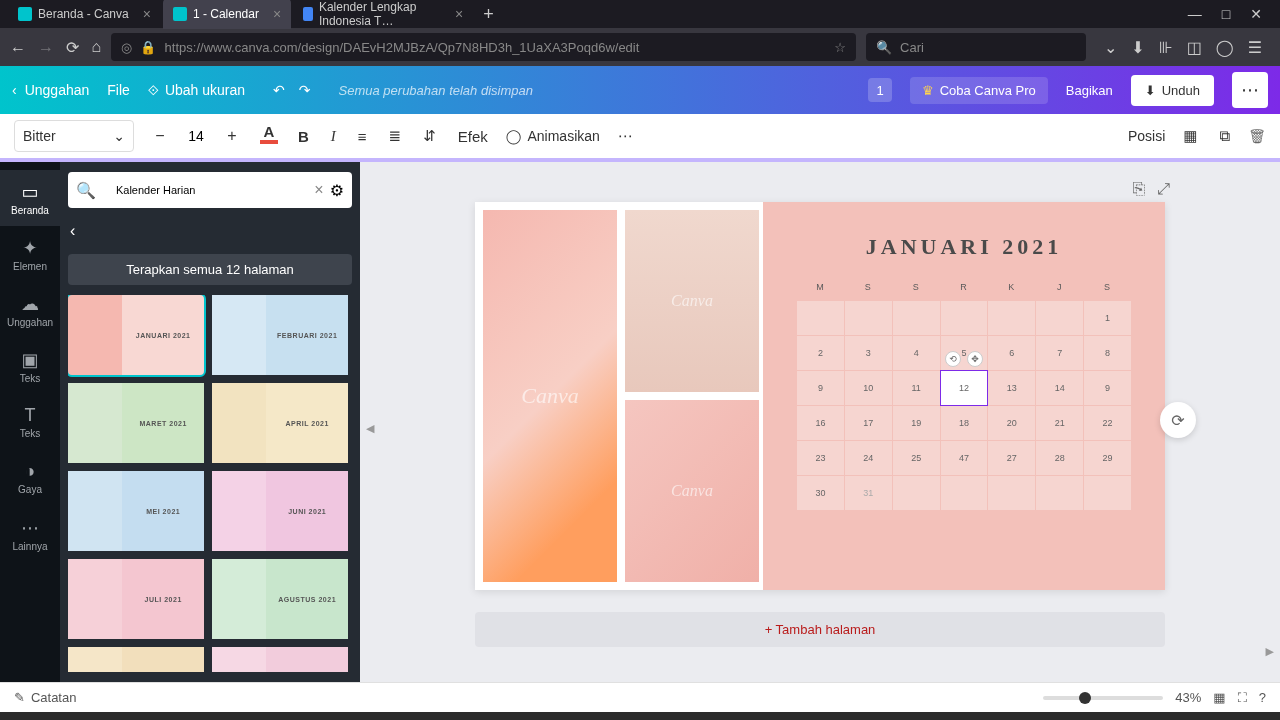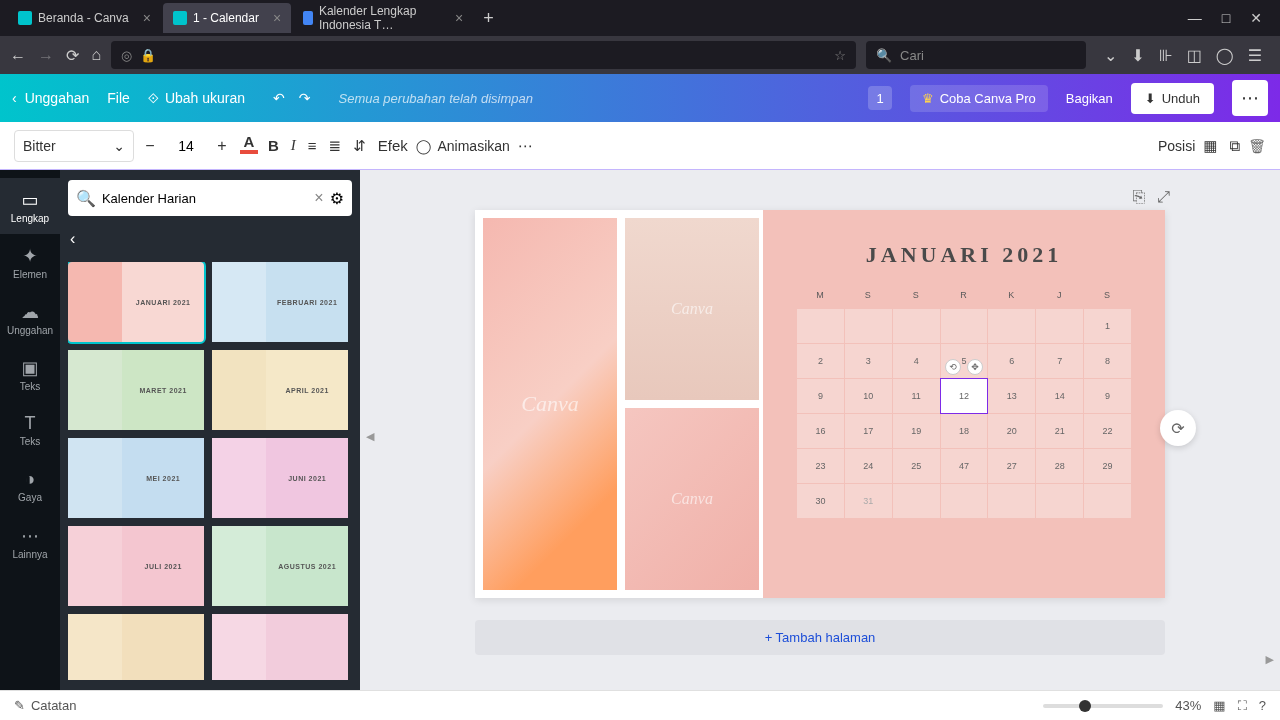--- a/index.html
+++ b/index.html
@@ -1,19 +1,19 @@
 <!DOCTYPE html>
 <html><head>
 <meta charset="utf-8">
 <style>
 * { margin: 0; padding: 0; box-sizing: border-box; font-family: -apple-system, BlinkMacSystemFont, "Segoe UI", sans-serif; }
 body { width: 1280px; height: 720px; overflow: hidden; background: #2b2b2b; }
 
 
-.browser-tabs { height: 36px; background: #1c1b22; display: flex; align-items: center; padding: 0 8px; }
+.browser-tabs { height: 28px; background: #1c1b22; display: flex; align-items: center; padding: 0 8px; }
 .tab { height: 30px; display: flex; align-items: center; padding: 0 10px; border-radius: 4px 4px 0 0; margin-right: 2px; font-size: 12px; color: #ccc; max-width: 180px; gap: 6px; }
 .tab.active { background: #42414d; color: #fff; }
 .tab .favicon { width: 14px; height: 14px; border-radius: 2px; background: #00c4cc; display: inline-block; }
 .tab .close { margin-left: 8px; color: #888; font-size: 14px; cursor: pointer; }
 .newtab { color: #ccc; font-size: 18px; padding: 0 8px; cursor: pointer; }
 .window-controls { margin-left: auto; display: flex; gap: 20px; color: #ccc; font-size: 14px; padding-right: 10px; }
 .window-controls span { cursor: pointer; }
 
 .browser-toolbar { height: 38px; background: #38373f; display: flex; align-items: center; padding: 0 10px; gap: 10px; }
 .nav-btns { display: flex; gap: 12px; color: #ccc; }
@@ -34,21 +34,21 @@
 .canva-header .saved { color: rgba(255,255,255,0.7); font-style: italic; margin-left: 10px; font-size: 13px; }
 .canva-header .spacer { flex: 1; }
 .canva-header .page-num { background: rgba(255,255,255,0.2); width: 24px; height: 24px; border-radius: 4px; display: flex; align-items: center; justify-content: center; font-size: 13px; }
 .canva-header .pro-btn { background: rgba(255,255,255,0.15); padding: 6px 12px; border-radius: 4px; display: flex; align-items: center; gap: 6px; cursor: pointer; font-size: 13px; }
 .canva-header .crown { color: #ffd34e; }
 .canva-header .share-btn { cursor: pointer; font-size: 13px; }
 .canva-header .download-btn { background: #fff; color: #333; padding: 8px 14px; border-radius: 4px; display: flex; align-items: center; gap: 6px; cursor: pointer; font-size: 13px; font-weight: 500; }
 .canva-header .more-btn { background: #fff; color: #333; width: 36px; height: 36px; border-radius: 4px; display: flex; align-items: center; justify-content: center; cursor: pointer; font-size: 18px; }
 
 
-.editor-toolbar { height: 48px; background: #fff; border-bottom: 1px solid #c4b5fd; display: flex; align-items: center; padding: 0 14px; gap: 4px; font-size: 14px; color: #333; }
+.editor-toolbar { height: 48px; background: #fff; border-bottom: 4px solid #c4b5fd; display: flex; align-items: center; padding: 0 14px; gap: 14px; font-size: 14px; color: #333; }
 .font-select { width: 120px; height: 32px; border: 1px solid #ddd; border-radius: 4px; padding: 0 8px; display: flex; align-items: center; justify-content: space-between; cursor: pointer; }
 .size-group { display: flex; align-items: center; gap: 6px; }
 .size-btn { width: 24px; height: 24px; display: flex; align-items: center; justify-content: center; cursor: pointer; font-size: 16px; }
 .size-input { width: 36px; text-align: center; border: none; font-size: 14px; }
 .text-color { width: 22px; height: 26px; display: flex; flex-direction: column; align-items: center; cursor: pointer; }
 .text-color .a { font-weight: bold; font-size: 15px; }
 .text-color .bar { width: 18px; height: 4px; background: #e84c3d; }
 .tool-btn { cursor: pointer; font-size: 15px; padding: 4px; }
 .tool-btn.bold { font-weight: bold; }
 .tool-btn.italic { font-style: italic; font-family: serif; }
@@ -62,21 +62,21 @@
 
 
 .far-nav { width: 60px; background: #0e1318; display: flex; flex-direction: column; padding-top: 8px; }
 .far-nav-item { height: 56px; display: flex; flex-direction: column; align-items: center; justify-content: center; gap: 2px; color: #a0a5aa; font-size: 10px; cursor: pointer; }
 .far-nav-item.active { background: #252b33; color: #fff; }
 .far-nav-item .ico { font-size: 18px; }
 
 
 .side-panel { width: 300px; background: #252b33; display: flex; flex-direction: column; padding: 10px 8px; gap: 10px; overflow: hidden; }
 .search-row { display: flex; align-items: center; background: #fff; border-radius: 4px; height: 36px; padding: 0 8px; gap: 6px; }
-.search-row input { flex: 1; border: none; outline: none; font-size: 13px; }
+.search-row input { flex: 1; border: none; outline: none; font-size: 11px; margin-left: 14px; }
 .search-row .clear { color: #888; cursor: pointer; }
 .search-row .filter { cursor: pointer; }
 .tmpl-header { display: flex; align-items: center; gap: 8px; color: #fff; font-size: 13px; padding: 4px 2px; }
 .tmpl-header .back { cursor: pointer; font-size: 16px; }
 .apply-all { background: #3e444d; color: #fff; text-align: center; padding: 8px; border-radius: 4px; font-size: 13px; cursor: pointer; }
 .tmpl-grid { flex: 1; display: grid; grid-template-columns: 1fr 1fr; gap: 8px; overflow-y: auto; padding-right: 4px; }
 .tmpl-thumb { aspect-ratio: 1.7; border-radius: 4px; cursor: pointer; position: relative; display: flex; }
 .tmpl-thumb.selected { outline: 2px solid #00c4cc; }
 .thumb-left { width: 40%; }
 .thumb-right { width: 60%; display: flex; flex-direction: column; align-items: center; justify-content: center; font-size: 6px; color: #555; }
@@ -98,21 +98,21 @@
 .cal-grid { display: grid; grid-template-columns: repeat(7, 1fr); gap: 1px; }
 .cal-head { text-align: center; font-size: 9px; color: #5a5a5a; padding-bottom: 8px; font-weight: 500; letter-spacing: 1px; }
 .cal-cell { background: #f6d5d0; height: 34px; display: flex; align-items: center; justify-content: center; font-size: 9px; color: #666; position: relative; }
 .cal-cell.sel { outline: 1px solid #7d2ae8; background: #fff; }
 .cal-cell.faded { color: #aaa; }
 .sel-handles { position: absolute; top: -20px; left: 50%; transform: translateX(-50%); display: flex; gap: 6px; }
 .sel-handles span { width: 16px; height: 16px; background: #fff; border: 1px solid #ccc; border-radius: 50%; display: flex; align-items: center; justify-content: center; font-size: 9px; color: #666; }
 
 .refresh-float { position: absolute; top: 240px; right: 84px; width: 36px; height: 36px; background: #fff; border-radius: 50%; box-shadow: 0 2px 6px rgba(0,0,0,0.15); display: flex; align-items: center; justify-content: center; cursor: pointer; color: #666; }
 
-.add-page { width: 690px; margin: 22px auto 0; background: #e0e1e6; text-align: center; padding: 10px; border-radius: 4px; font-size: 13px; color: #1d4ed8; cursor: pointer; }
+.add-page { width: 690px; margin: 22px auto 0; background: #e0e1e6; text-align: center; padding: 10px; border-radius: 4px; font-size: 13px; color: #b91c1c; cursor: pointer; }
 
 .canvas-arrows { position: absolute; font-size: 11px; color: #999; }
 .arr-l { left: 6px; top: 50%; }
 .arr-r { right: 6px; bottom: 24px; }
 
 
 .bottom-bar { height: 30px; background: #fff; border-top: 1px solid #e0e0e0; display: flex; align-items: center; padding: 0 14px; gap: 12px; font-size: 13px; color: #555; }
 .bottom-bar .notes { display: flex; align-items: center; gap: 6px; cursor: pointer; }
 .bottom-bar .spacer { flex: 1; }
 .zoom-slider { width: 120px; height: 4px; background: #ddd; border-radius: 2px; position: relative; }
@@ -153,20 +153,21 @@
 <div class="browser-toolbar">
   <div class="nav-btns">
     <span>←</span>
     <span style="opacity:.4">→</span>
     <span>⟳</span>
     <span>⌂</span>
   </div>
   <div class="url-bar">
     <span>◎</span>
     <span class="lock">🔒</span>
+    <span>https://www.canva.com/design/DAEvH2MJBzA/Qp7N8HD3h_1UaXA3Poqd6w/edit</span>
     <span style="margin-left:auto">☆</span>
   </div>
   <div class="search-bar">
     <span>🔍</span>
     <span>Cari</span>
   </div>
   <div class="toolbar-icons">
     <span>⌄</span>
     <span>⬇</span>
     <span>⊪</span>
@@ -235,21 +236,21 @@
   <span class="tool-btn">▦</span>
   <span class="tool-btn">⧉</span>
   <span class="trash">🗑</span>
 </div>
 
 <div class="main">
 
   <div class="far-nav" id="far-nav">
       <div class="far-nav-item active">
         <span class="ico">▭</span>
-        <span>Lengkap</span>
+        <span>Beranda</span>
       </div>
       <div class="far-nav-item">
         <span class="ico">✦</span>
         <span>Elemen</span>
       </div>
       <div class="far-nav-item">
         <span class="ico">☁</span>
         <span>Unggahan</span>
       </div>
       <div class="far-nav-item">
@@ -273,20 +274,21 @@
   <div class="side-panel">
     <div class="search-row">
       <span>🔍</span>
       <input value="Kalender Harian" style="">
       <span class="clear">×</span>
       <span class="filter">⚙</span>
     </div>
     <div class="tmpl-header">
       <span class="back">‹</span>
     </div>
+    <div class="apply-all">Terapkan semua 12 halaman</div>
     <div class="tmpl-grid" id="tmpl-grid">
         <div class="tmpl-thumb selected">
           <div class="thumb-left" style="background:#f5b8b0"></div>
           <div class="thumb-right" style="background:#f8d8d3">
             <span class="mo">JANUARI 2021</span>
           </div>
         </div>
         <div class="tmpl-thumb">
           <div class="thumb-left" style="background:#d6e8f4"></div>
           <div class="thumb-right" style="background:#c7e0f0">

